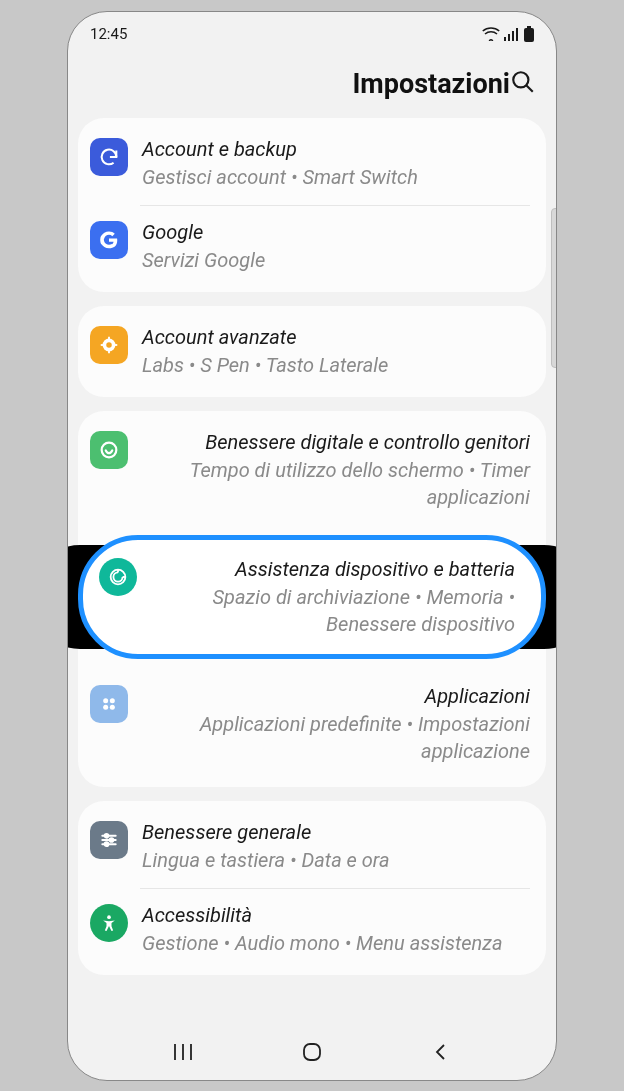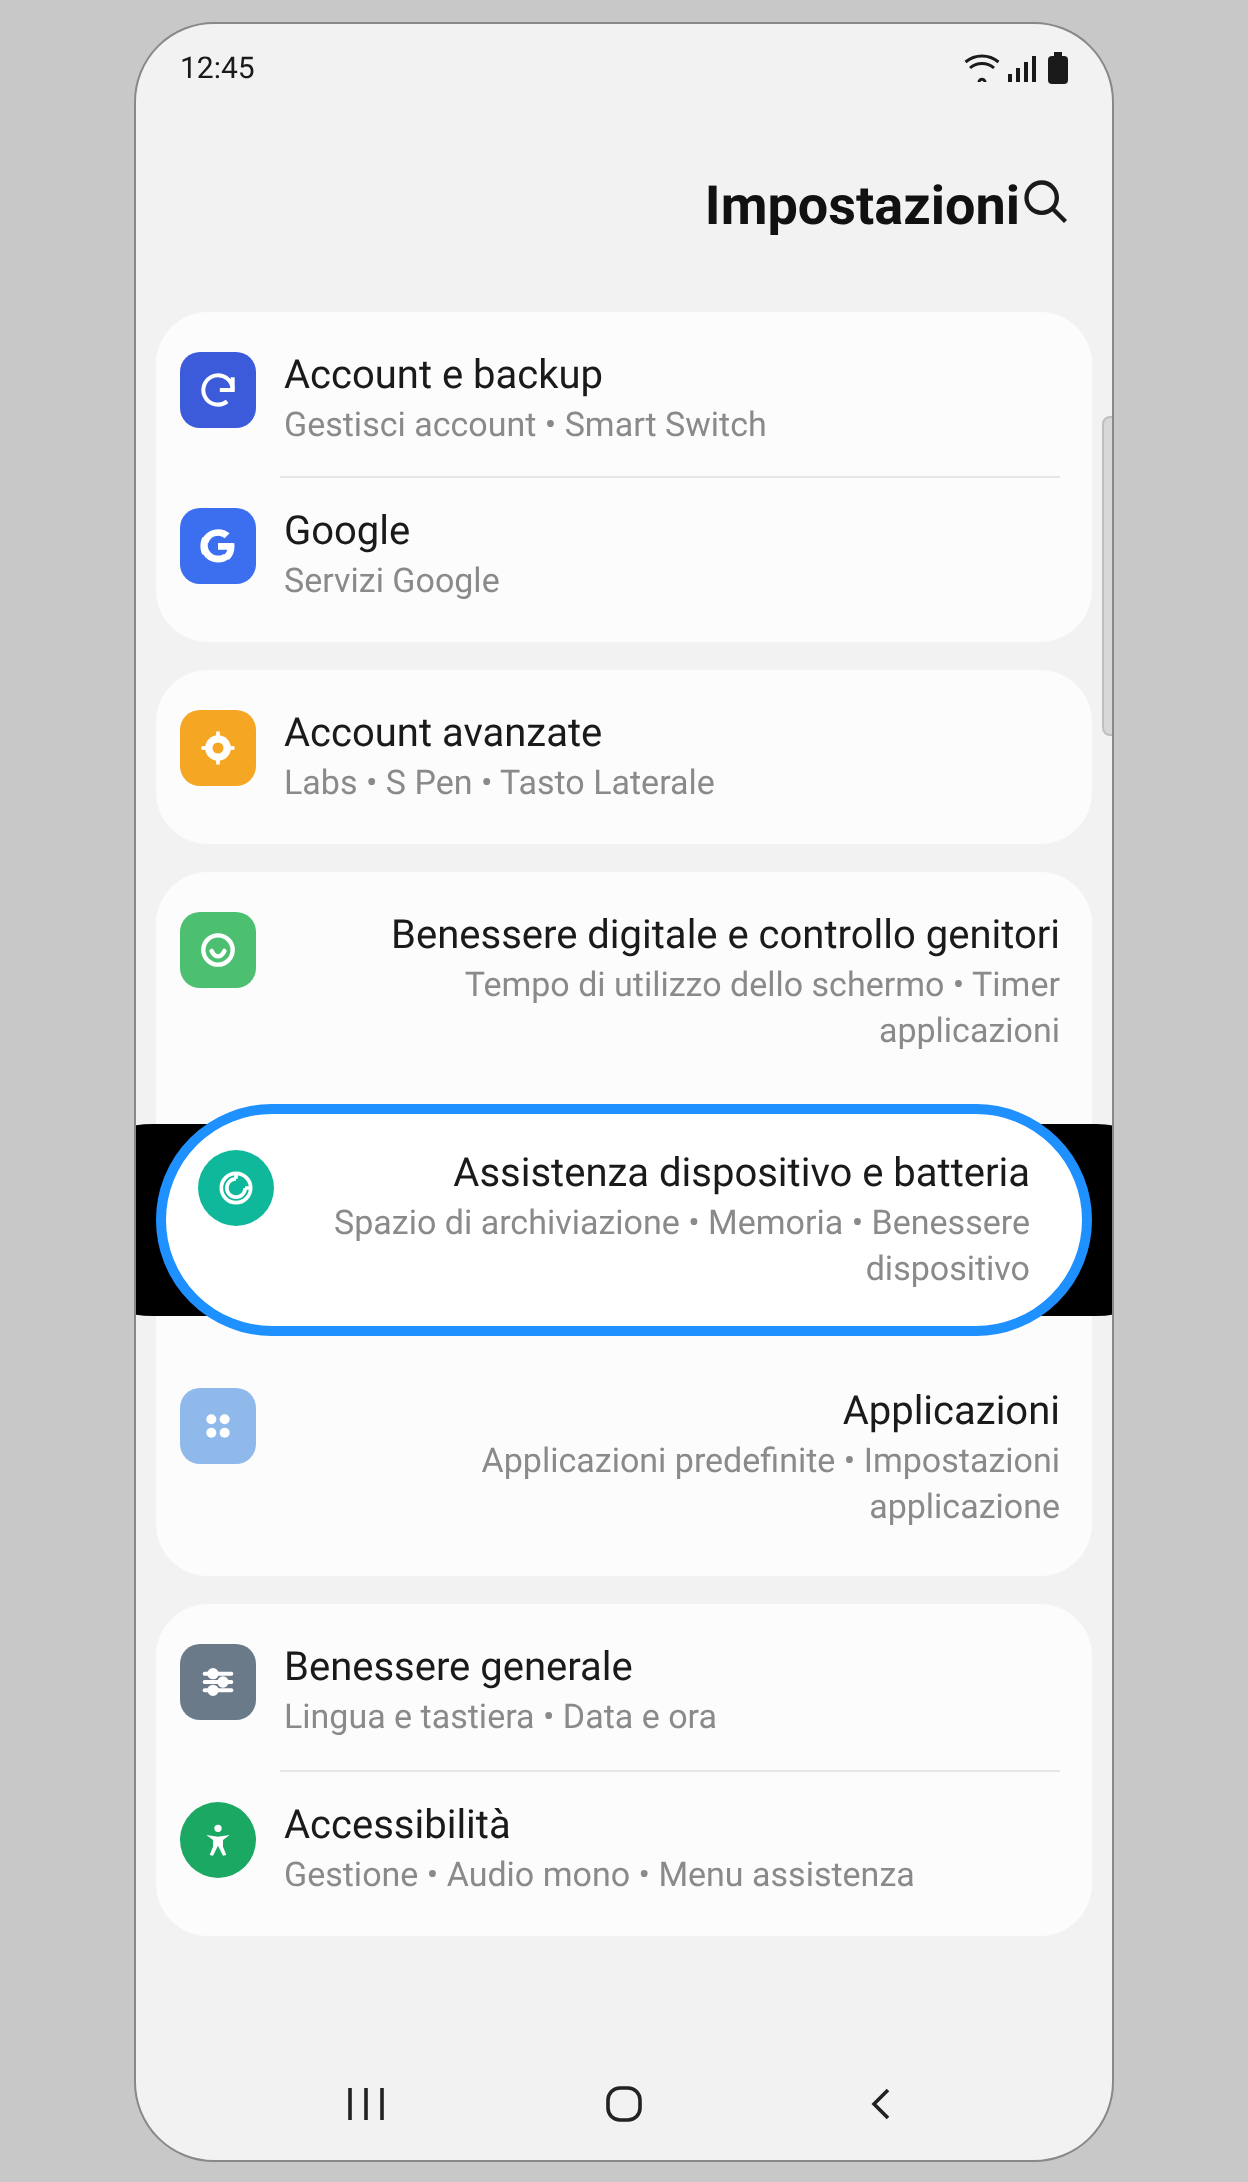--- a/index.html
+++ b/index.html
@@ -16,21 +16,20 @@
   .phone {
     width: 490px;
     height: 1070px;
     background: #f2f2f2;
     border-radius: 40px;
     border: 1px solid #888;
     position: relative;
     overflow: hidden;
     display: flex;
     flex-direction: column;
-    gap: 19px;
   }
   .status-bar {
     height: 36px;
     display: flex;
     align-items: center;
     justify-content: space-between;
     padding: 0 22px;
     font-size: 15px;
     color: #1a1a1a;
     margin-top: 4px;
@@ -49,20 +48,21 @@
     border-radius: 26px;
     margin-bottom: 14px;
     padding: 4px 0;
   }
   .item {
     display: flex;
     align-items: flex-start;
     padding: 14px 16px 14px 12px;
     gap: 14px;
     position: relative;
+    font-style: italic;
   }
   .item.has-divider + .item::before {
     content: "";
     position: absolute;
     top: 0;
     left: 62px;
     right: 16px;
     height: 1px;
     background: #e6e6e6;
   }
@@ -71,21 +71,21 @@
     height: 38px;
     border-radius: 10px;
     flex-shrink: 0;
     display: flex;
     align-items: center;
     justify-content: center;
     margin-top: 2px;
   }
   .item-text { flex: 1; }
   .item-title { font-size: 20px; color: #1a1a1a; line-height: 1.3; margin-bottom: 2px; }
-  .item-sub { font-size: 17px; color: #8a8a8a; line-height: 1.35; }
+  .item-sub { font-size: 20px; color: #8a8a8a; line-height: 1.35; }
 
   
   .highlight-wrap {
     position: relative;
     margin: 10px -30px;
     padding: 0 30px;
   }
   .shadow-blob {
     position: absolute;
     left: -20px;

